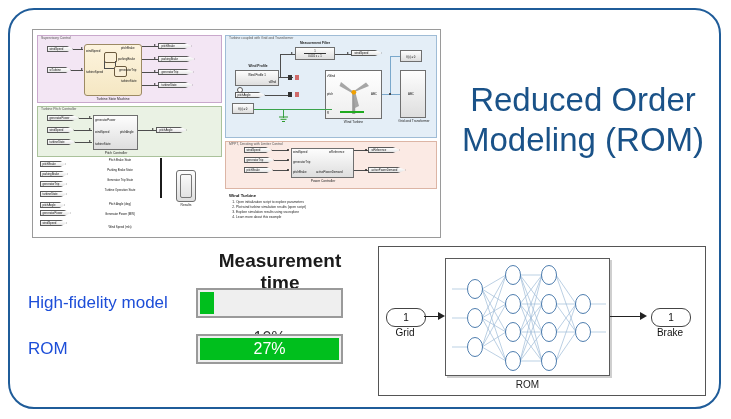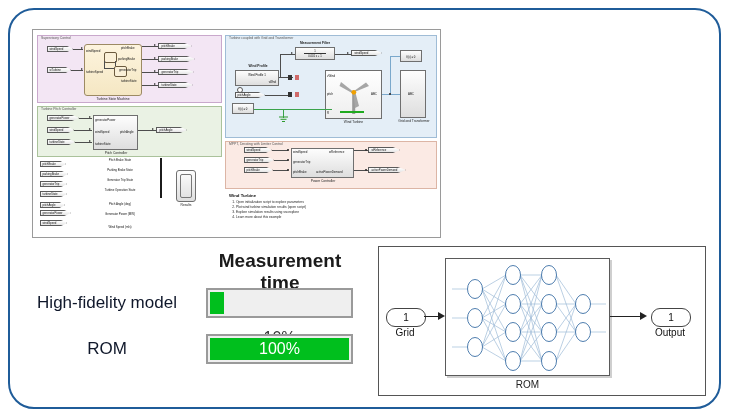--- a/index.html
+++ b/index.html
@@ -57,21 +57,21 @@
 
   
   #title{position:absolute;left:452px;top:80px;width:262px;text-align:center;
          color:#1a5288;font-size:33px;line-height:1.22;font-weight:normal;}
 
   
   #simtime{position:absolute;left:28px;top:250px;width:330px;}
   #simtime-title{position:absolute;left:172px;top:0px;width:160px;text-align:center;
                  font-size:19px;font-weight:bold;color:#1b1b1b;}
   .row{position:absolute;display:flex;align-items:center;}
-  .row-label{font-size:17px;color:#0f172a;text-align:center;width:158px;padding-right:20px;}
+  .row-label{font-size:17px;color:#1d4ed8;text-align:left;width:158px;padding-right:10px;}
   .bar{position:relative;width:147px;height:30px;box-sizing:border-box;
        border:2px solid #9a9a9a;background:#efefef;}
   .bar .fill{position:absolute;left:2px;top:2px;bottom:2px;background:#00bf1d;}
   .bar .pct{position:absolute;left:0;right:0;top:0;bottom:0;display:flex;
             align-items:center;justify-content:center;font-size:16px;}
   .pct.dark{color:#333;margin-top:48px;}
   .pct.light{color:#ffffff;}
 
   
   #rompanel{position:absolute;left:378px;top:246px;width:328px;height:150px;
@@ -325,37 +325,41 @@
       <h4>Wind Turbine</h4>
       <ol>
         <li>Open initialization script to explore parameters</li>
         <li>Plot wind turbine simulation results (open script)</li>
         <li>Explore simulation results using sscexplore</li>
         <li>Learn more about this example</li>
       </ol>
     </div>
   </div>
 
+  <div id="title">
+    <div>Reduced Order</div>
+    <div>Modeling (ROM)</div>
+  </div>
 
   <div id="simtime">
     <div id="simtime-title">Measurement time</div>
 
     <div class="row" style="left:0px;top:38px;">
       <div class="row-label">High-fidelity model</div>
       <div class="bar">
         <div class="fill" style="width:10%;"></div>
         <div class="pct dark">10%</div>
       </div>
     </div>
 
     <div class="row" style="left:0px;top:84px;">
       <div class="row-label">ROM</div>
       <div class="bar">
         <div class="fill" style="width:calc(100% - 4px);"></div>
-        <div class="pct light">100%</div>
+        <div class="pct light">27%</div>
       </div>
     </div>
   </div>
 
   <div id="rompanel">
     <div class="port" style="left:7px;top:61px;">1</div>
     <div class="port-caption" style="left:2px;top:80px;">Grid</div>
     <div class="lead" style="left:45px;top:69px;width:16px;"></div>
     <div class="blkarrow" style="left:59px;top:65px;"></div>
 
@@ -419,15 +423,15 @@
           <ellipse cx="137" cy="45" rx="7.5" ry="9.5"></ellipse>
             <ellipse cx="137" cy="73" rx="7.5" ry="9.5"></ellipse>
         </g>
       </svg>
     </div>
     <div id="rom-caption">ROM</div>
 
     <div class="lead" style="left:231px;top:69px;width:32px;"></div>
     <div class="blkarrow" style="left:261px;top:65px;"></div>
     <div class="port" style="left:272px;top:61px;">1</div>
-    <div class="port-caption" style="left:267px;top:80px;">Output</div>
+    <div class="port-caption" style="left:267px;top:80px;">Brake</div>
   </div>
 </div>
 
 </body></html>

